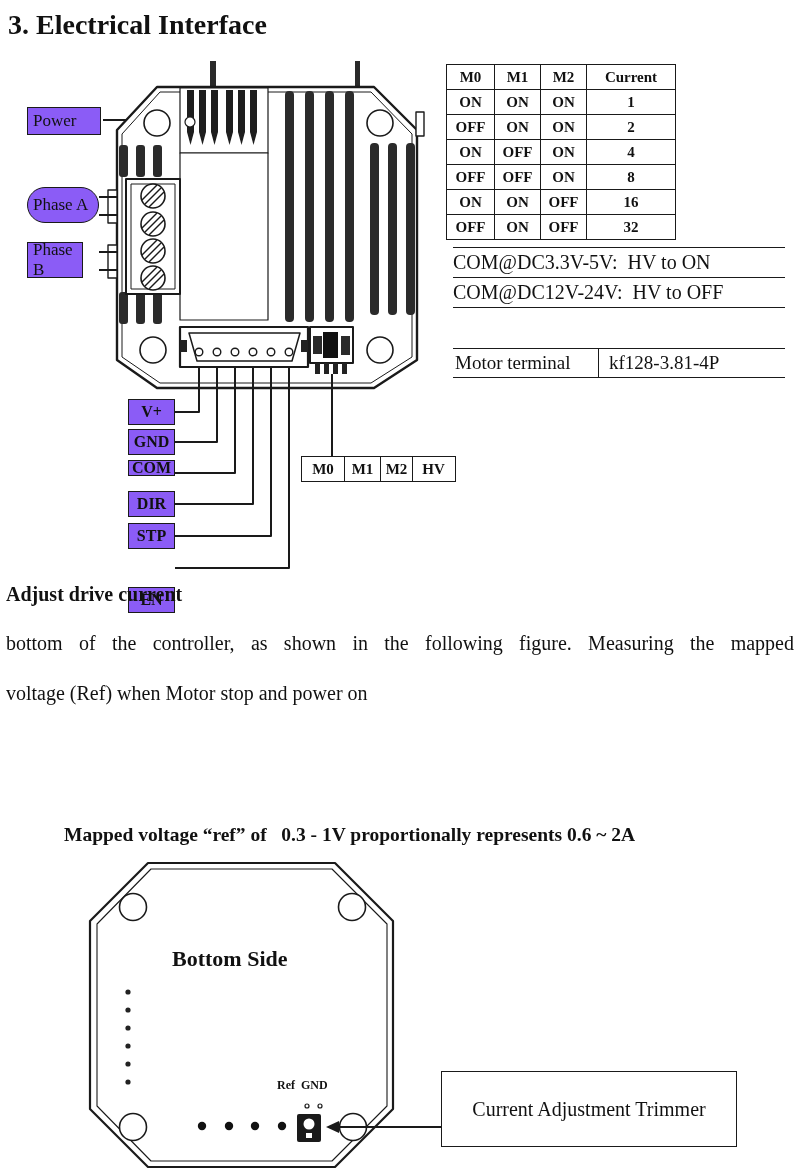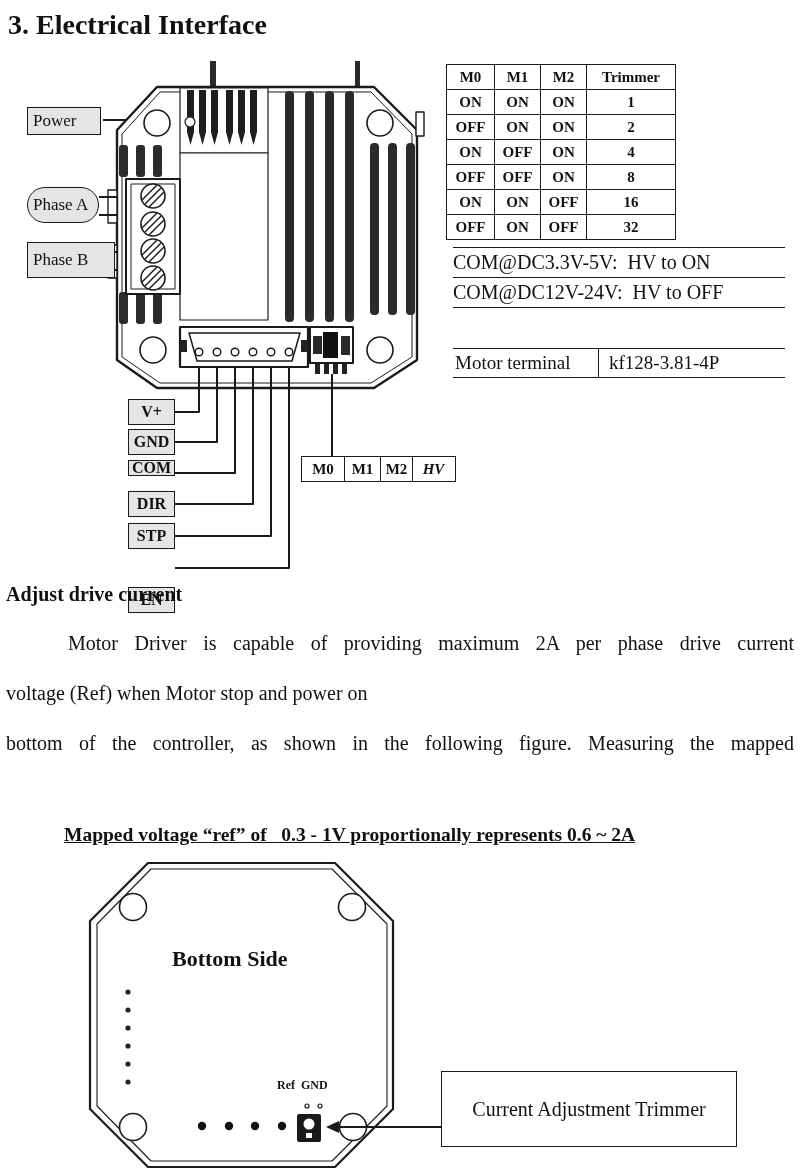--- a/index.html
+++ b/index.html
@@ -1,28 +1,28 @@
 <!DOCTYPE html>
 <html><head>
 <meta charset="utf-8">
 <style>
   html,body{margin:0;padding:0;background:#fff;}
   .page{position:relative;width:800px;height:1173px;background:#fff;overflow:hidden;
         font-family:"Liberation Serif","DejaVu Serif",serif;color:#111;}
   .abs{position:absolute;}
   .title{font-size:28px;font-weight:bold;}
   
-  .lbl{position:absolute;border:1.6px solid #1a1a1a;background:#e5e5e5;display:flex;
+  .lbl{position:absolute;border:1.6px solid #1a1a1a;background:#8b5cf6;display:flex;
        align-items:center;justify-content:center;box-sizing:border-box;}
   .lbl.plain{font-size:17px;justify-content:flex-start;padding-left:5px;}
   .lbl.pin{font-size:16px;font-weight:bold;}
   .mrow{position:absolute;display:flex;border:1.4px solid #1a1a1a;background:#fff;box-sizing:border-box;}
   .mcell{display:flex;align-items:center;justify-content:center;font-size:15px;font-weight:bold;
          border-right:1.4px solid #1a1a1a;box-sizing:border-box;height:100%;}
-  .mcell:last-child{border-right:none;font-style:italic;}
+  .mcell:last-child{border-right:none;}
   
   table.idx{border-collapse:collapse;table-layout:fixed;}
   table.idx td,table.idx th{border:1.3px solid #1a1a1a;font-size:15px;font-weight:bold;
         text-align:center;padding:0;height:24px;}
   
   .comtbl{position:absolute;box-sizing:border-box;border-bottom:1.6px solid #1a1a1a;}
   .com-row{border-top:1.6px solid #1a1a1a;height:29px;display:flex;align-items:center;
         font-size:20px;white-space:pre;}
   
   .tt{position:absolute;display:table;border-top:1.6px solid #1a1a1a;box-sizing:border-box;margin-top:9px;}
@@ -154,21 +154,21 @@
         <path d="M175,504 H253 V367"></path>
         <path d="M175,536 H271 V367"></path>
         <path d="M175,568 H289 V367"></path>
         <path d="M332,374 V456"></path>
       </g>
     </g>
   </svg>
 
   <div class="lbl plain" style="left:27px;top:107px;width:74px;height:28px;">Power</div>
   <div class="lbl plain" style="left:27px;top:187px;width:72px;height:36px;border-radius:18px;">Phase A</div>
-  <div class="lbl plain" style="left:27px;top:242px;width:88px;height:36px;">Phase B</div>
+  <div class="lbl plain" style="left:27px;top:242px;width:56px;height:36px;">Phase B</div>
 
   <div class="lbl pin" style="left:128px;top:399px;width:47px;height:26px;">V+</div>
   <div class="lbl pin" style="left:128px;top:429px;width:47px;height:26px;">GND</div>
   <div class="lbl pin" style="left:128px;top:460px;width:47px;height:16px;">COM</div>
   <div class="lbl pin" style="left:128px;top:491px;width:47px;height:26px;">DIR</div>
   <div class="lbl pin" style="left:128px;top:523px;width:47px;height:26px;">STP</div>
   <div class="lbl pin" style="left:128px;top:555px;width:47px;height:26px;margin-top:32px;">EN</div>
 
   <div class="mrow" style="left:301px;top:456px;width:155px;height:26px;">
     <div class="mcell" style="width:43px;">M0</div>
@@ -176,21 +176,21 @@
     <div class="mcell" style="width:32px;">M2</div>
     <div class="mcell" style="width:41px;">HV</div>
   </div>
 
   <table class="idx abs" style="left:446px;top:64px;width:225px;">
     <tbody>
         <tr>
       <th style="width:47px;">M0</th>
       <th style="width:45px;">M1</th>
       <th style="width:45px;">M2</th>
-      <th style="width:88px;">Trimmer</th>
+      <th style="width:88px;">Current</th>
     </tr>
     <tr>
       <td>ON</td>
       <td>ON</td>
       <td>ON</td>
       <td>1</td>
     </tr>
     <tr>
       <td>OFF</td>
       <td>ON</td>
@@ -232,26 +232,25 @@
   <div class="tt" style="left:453px;top:339px;width:332px;">
     <div class="tt-row">
       <div class="tt-c tt-c1 tt-bb">Motor terminal</div>
       <div class="tt-c tt-c2 tt-bb">kf128-3.81-4P</div>
     </div>
   </div>
 
   <div class="abs heading" style="left:6px;top:583px;">Adjust drive current</div>
 
   <div class="para" style="left:6px;top:618px;">
-    <div class="pline pjust indent">Motor Driver is capable of providing maximum 2A per phase drive current</div>
+    <div class="pline pjust">bottom of the controller, as shown in the following figure. Measuring the mapped</div>
     <div class="pline">voltage (Ref) when Motor stop and power on</div>
-    <div class="pline pjust">bottom of the controller, as shown in the following figure. Measuring the mapped</div>
-  </div>
-
-  <div class="abs mapped" style="left:64px;top:824px;text-decoration:underline;">Mapped voltage “ref” of   0.3 - 1V proportionally represents 0.6 ~ 2A</div>
+  </div>
+
+  <div class="abs mapped" style="left:64px;top:824px;">Mapped voltage “ref” of   0.3 - 1V proportionally represents 0.6 ~ 2A</div>
 
   <svg style="left:85px;top:855px;" width="375" height="318" viewBox="85 855 375 318">
     <g stroke="#1a1a1a" fill="none" stroke-linejoin="round">
       <path d="M148,863 H335 L393,921 V1109 L335,1167 H148 L90,1109 V921 Z" stroke-width="2.2" fill="#fff"></path>
       <path d="M151,869 H332 L387,924 V1106 L332,1161 H151 L97,1106 V924 Z" stroke-width="1.1"></path>
       <circle cx="133" cy="907" r="13.5" stroke-width="1.6" fill="#fff"></circle>
       <circle cx="352" cy="907" r="13.5" stroke-width="1.6" fill="#fff"></circle>
       <circle cx="133" cy="1127" r="13.5" stroke-width="1.6" fill="#fff"></circle>
       <circle cx="353" cy="1127" r="13.5" stroke-width="1.6" fill="#fff"></circle>
       <g fill="#222" stroke="none">

